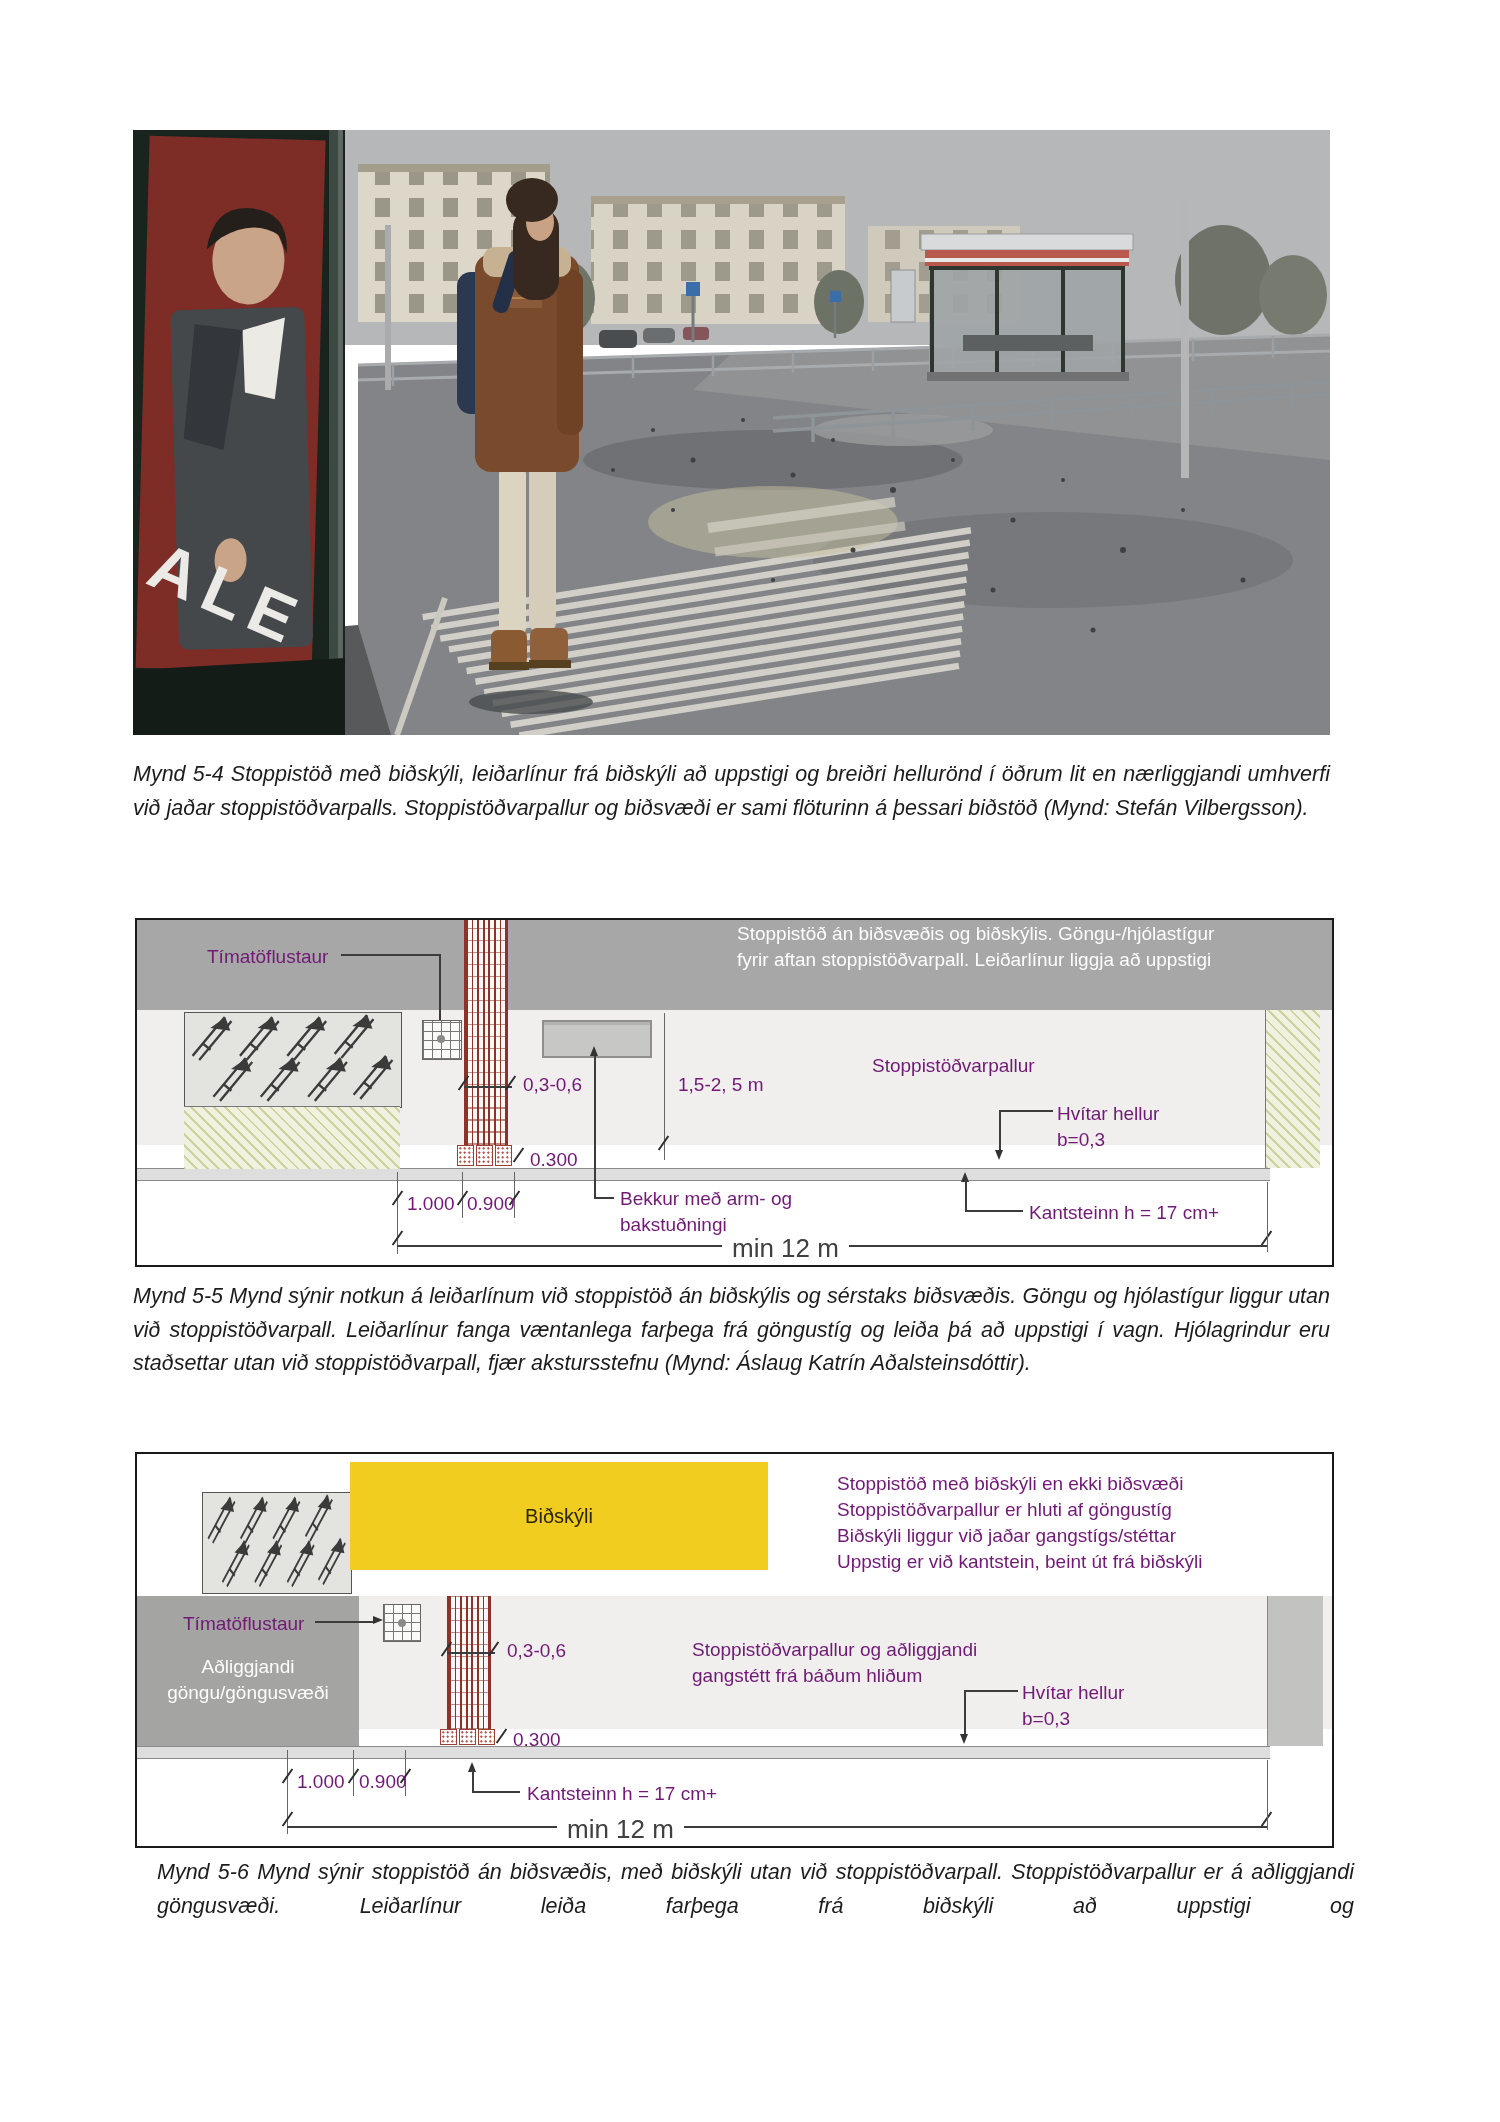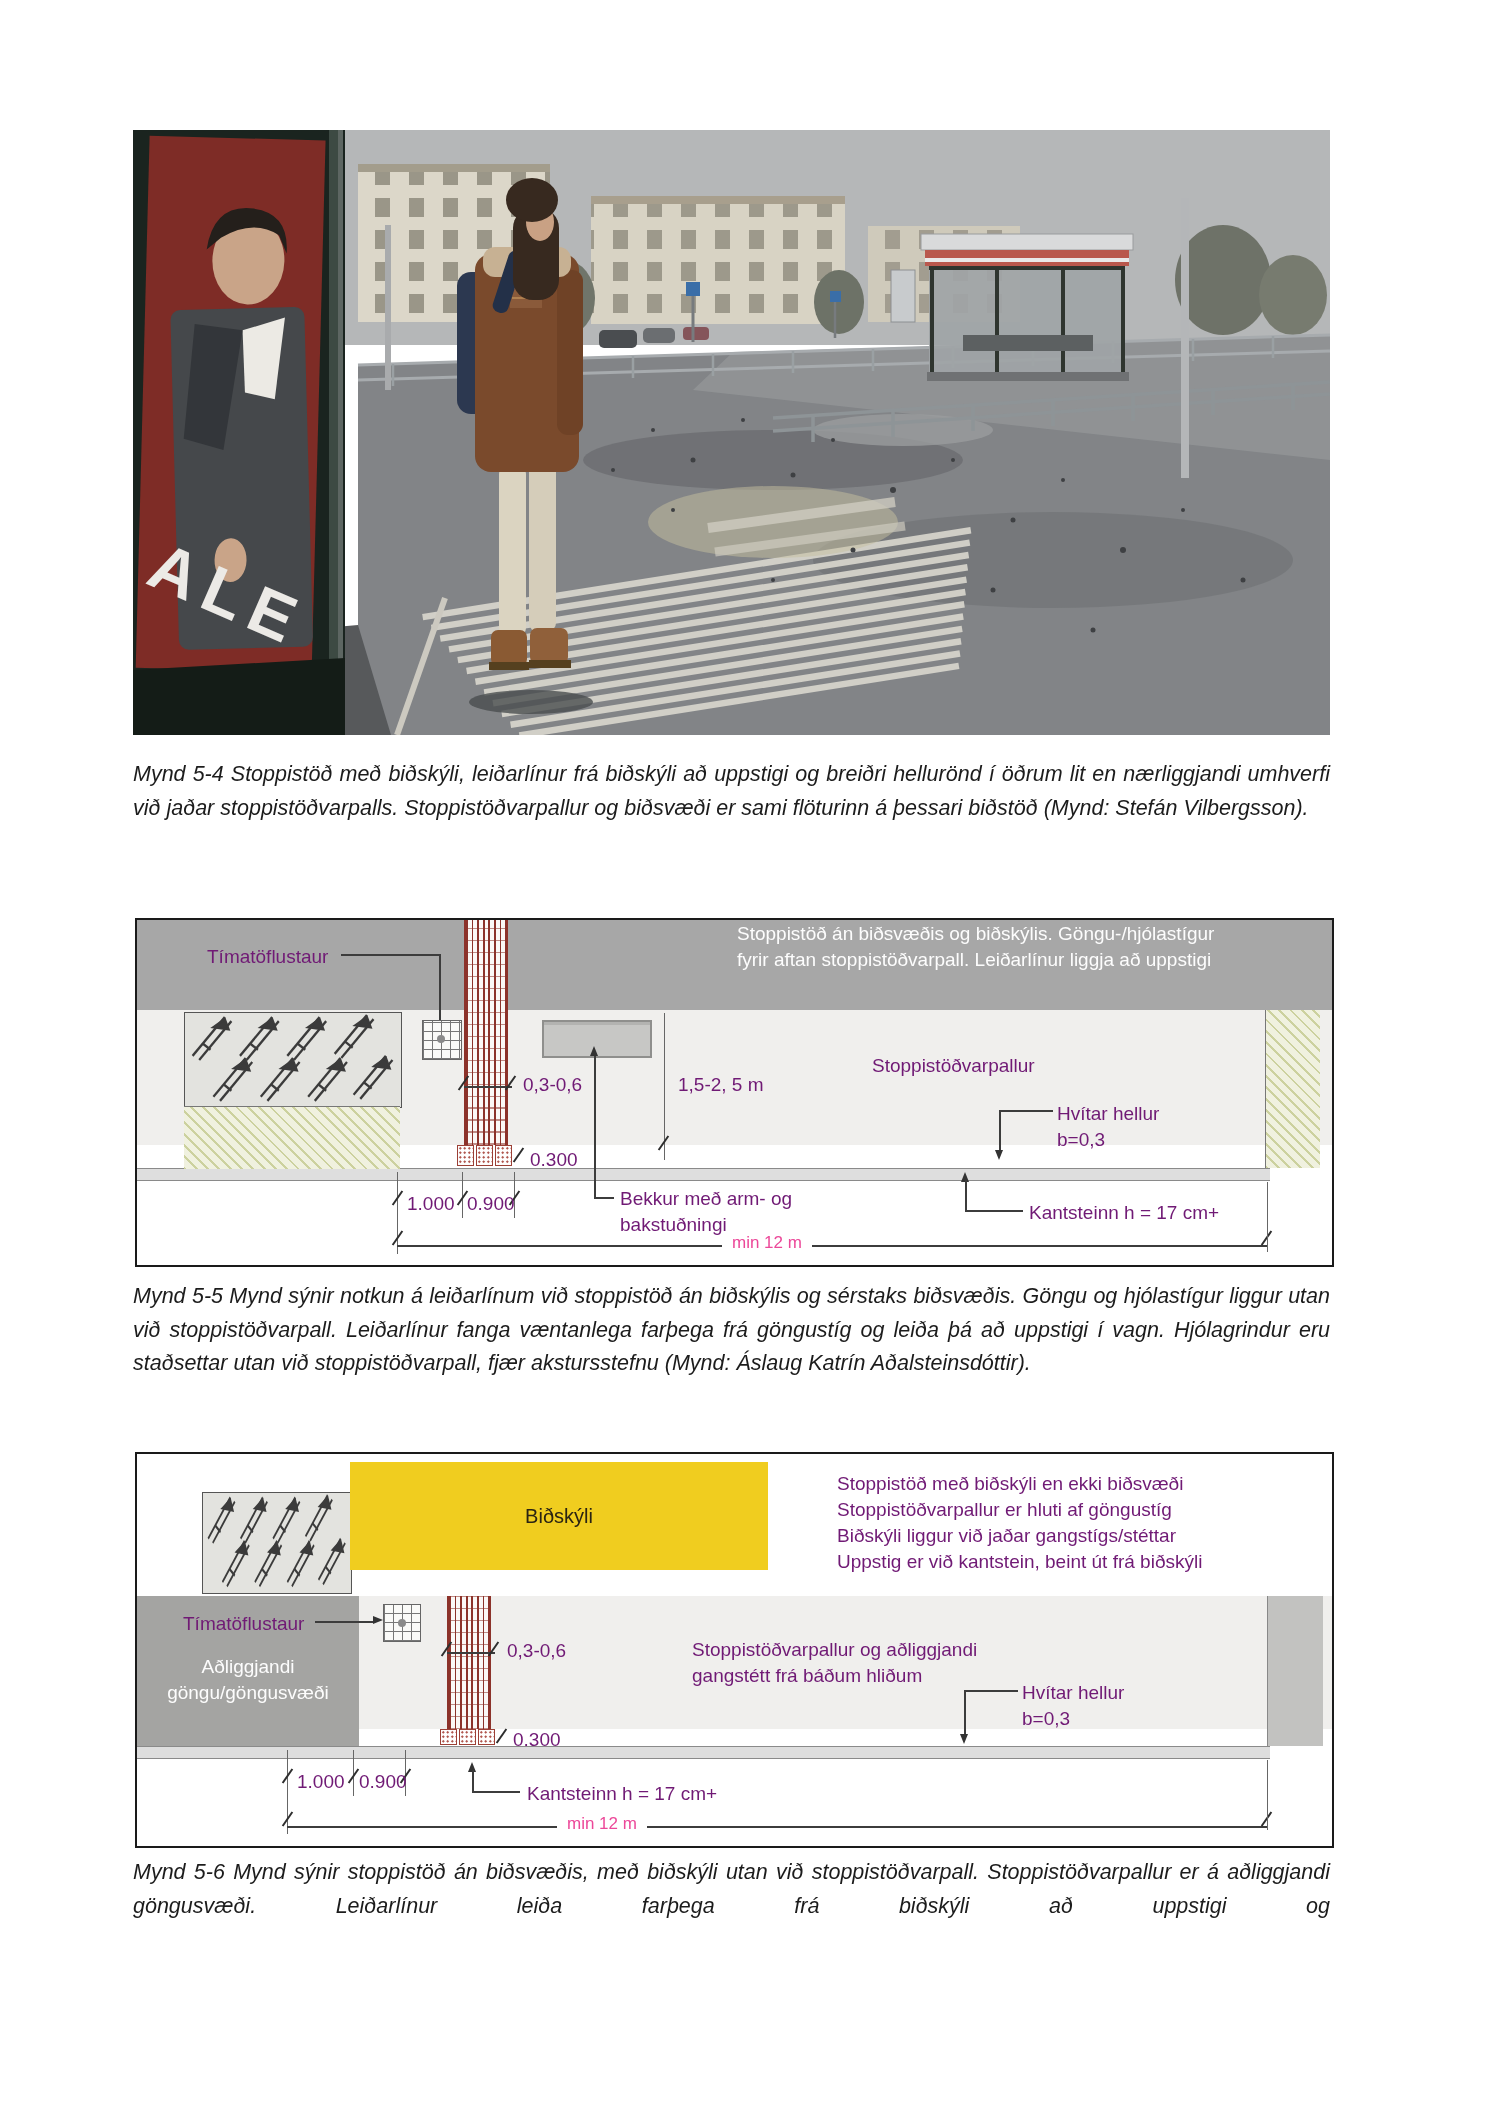--- a/index.html
+++ b/index.html
@@ -37,21 +37,21 @@
   .hl{position:absolute;height:1.5px;background:#3c3c3c;}
   .vl{position:absolute;width:1.5px;background:#3c3c3c;}
   .vthin{position:absolute;width:1px;background:#666;}
   .tk{position:absolute;width:17px;height:2px;background:#2e2e2e;transform:rotate(-55deg);}
   .arr-up{position:absolute;width:0;height:0;border-left:4.5px solid transparent;
      border-right:4.5px solid transparent;border-bottom:10px solid #333;}
   .arr-down{position:absolute;width:0;height:0;border-left:4.5px solid transparent;
      border-right:4.5px solid transparent;border-top:10px solid #333;}
   .arr-right{position:absolute;width:0;height:0;border-top:4.5px solid transparent;
      border-bottom:4.5px solid transparent;border-left:10px solid #333;}
-  .minlabel{position:absolute;font-size:17px;color:#ec4899;background:#fff;padding:0 10px;white-space:nowrap;}
+  .minlabel{position:absolute;font-size:26px;color:#404040;background:#fff;padding:0 10px;white-space:nowrap;}
   .yellowbox{position:absolute;background:#f0cd1f;display:flex;align-items:center;justify-content:center;
      font-size:20px;color:#2a2413;}
   .darkblock{position:absolute;background:#a4a4a2;}
   .graystrip{position:absolute;background:#c2c2c0;border-left:1.5px solid #888;}
   .whitetext{color:#fdfdfd;}
 </style>
 </head>
 <body>
 
 <div class="page">
@@ -432,15 +432,15 @@
     <div class="lbl" style="left:160px;top:316px;">1.000</div>
     <div class="lbl" style="left:222px;top:316px;">0.900</div>
 
     <div class="hl" style="left:150px;top:372px;width:980px;"></div>
     <div class="tk" style="left:142px;top:364px;"></div>
     <div class="tk" style="left:1121px;top:364px;"></div>
     <div class="vthin" style="left:1130px;top:306px;height:70px;"></div>
     <div class="minlabel" style="left:420px;top:360px;">min 12 m</div>
   </div>
 
-  <p class="cap stretch" style="top:1856px;">Mynd 5-6 Mynd sýnir stoppistöð án biðsvæðis, með biðskýli utan við stoppistöðvarpall. Stoppistöðvarpallur er á aðliggjandi göngusvæði. Leiðarlínur leiða farþega frá biðskýli að uppstigi og</p>
+  <p class="cap stretch" style="top:1856px;margin-left:24px;">Mynd 5-6 Mynd sýnir stoppistöð án biðsvæðis, með biðskýli utan við stoppistöðvarpall. Stoppistöðvarpallur er á aðliggjandi göngusvæði. Leiðarlínur leiða farþega frá biðskýli að uppstigi og</p>
 
 </div>
 
 </body></html>

